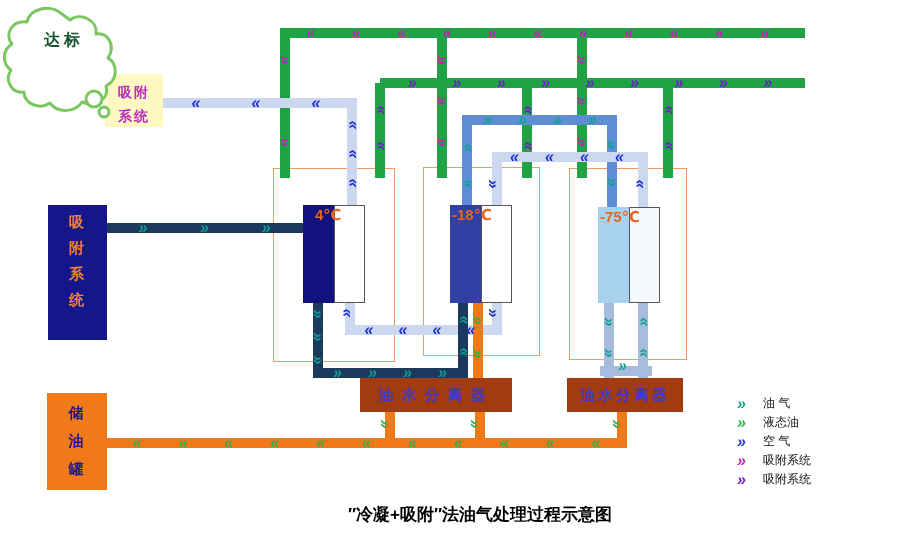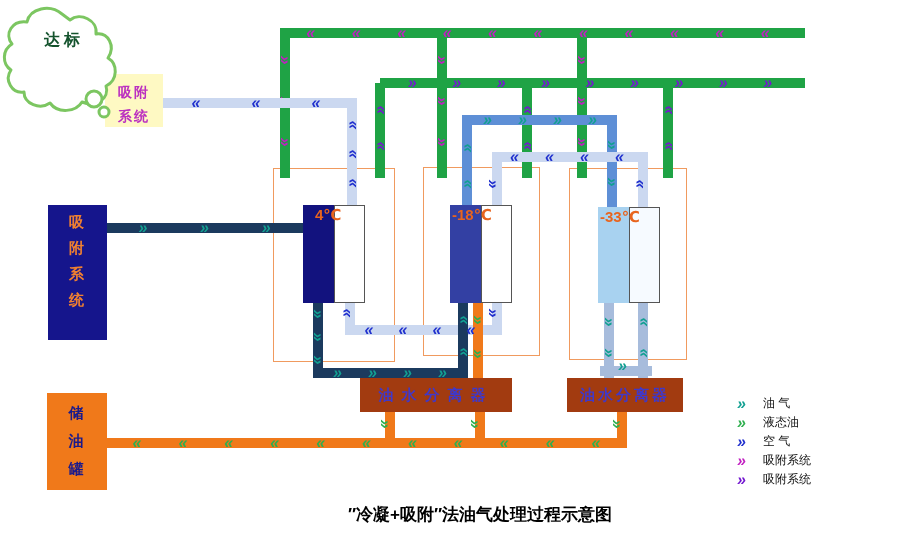--- a/index.html
+++ b/index.html
@@ -258,21 +258,21 @@
     <div class="half white"></div>
   </div>
   <div class="temp" style="left:452px;top:206px">-18℃</div>
   <div class="arr up" style="left:458px;top:235px;width:14px;height:58px"></div>
   <div class="arr dn" style="left:489px;top:235px;width:14px;height:58px"></div>
 
   <div class="hx" style="left:598px;top:207px;width:62px;height:96px">
     <div class="half" style="background:#A8D2F0"></div>
     <div class="half white" style="background:#F6FAFF"></div>
   </div>
-  <div class="temp" style="left:600px;top:208px">-33℃</div>
+  <div class="temp" style="left:600px;top:208px">-75℃</div>
   <div class="arr dn" style="left:606px;top:237px;width:14px;height:56px"></div>
   <div class="arr up" style="left:637px;top:237px;width:14px;height:56px"></div>
 
   <div class="sep" style="left:360px;top:378px;width:152px;height:34px;letter-spacing:8px">油水分离器</div>
   <div class="sep" style="left:567px;top:378px;width:116px;height:34px;letter-spacing:3px">油水分离器</div>
 
   <div class="box gastank">
     <div class="v-text">吸附系统</div>
   </div>
   <div class="box oiltank">

